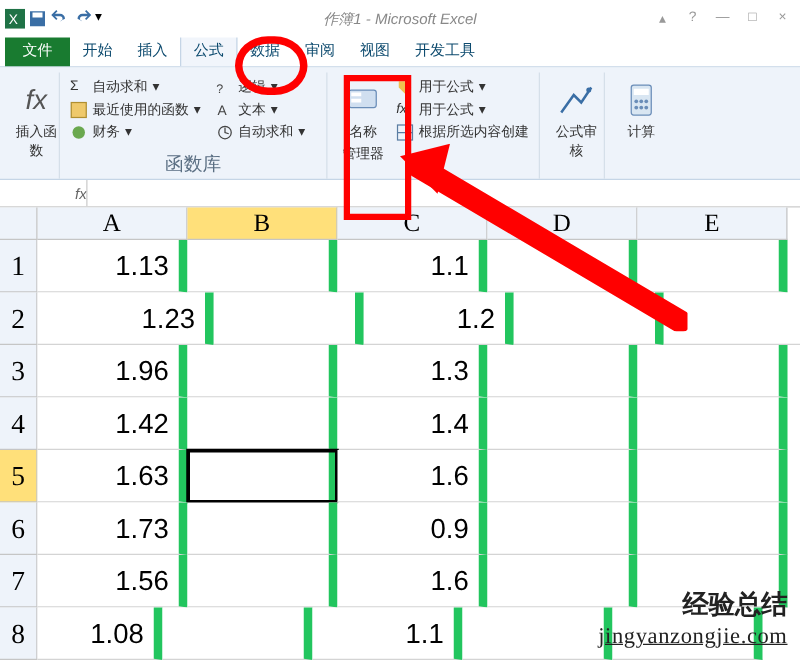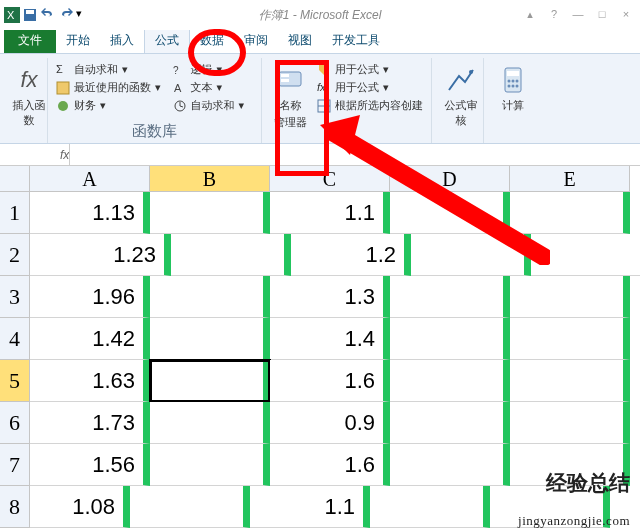--- a/index.html
+++ b/index.html
@@ -36,21 +36,21 @@
 .row { display: flex; height: 42px; }
 .rowhead { width: 30px; flex: none; background: #eef3fa; border-right: 1px solid #c5c5c5; border-bottom: 1px solid #c5c5c5; text-align: center; line-height: 42px; font-family: Tahoma; font-size: 22px; }
 .rowhead.sel { background: #ffe07a; }
 .cell { flex: none; height: 42px; border-right: 7px solid #22c55e; border-bottom: 1px solid #d4d4d4; font-family: Liberation Sans, sans-serif; font-size: 22px; padding: 0 8px; line-height: 42px; text-align: right; background: #fff; }
 .cell.active { outline: 3px solid #000; outline-offset: -2px; }
 .red-circle { position: absolute; border: 6px solid #ff0000; border-radius: 50% / 55%; pointer-events: none; }
 .red-box { position: absolute; border: 5px solid #ff0000; pointer-events: none; }
 .arrow { position: absolute; pointer-events: none; }
 .watermark { position: absolute; right: 10px; font-family: KaiTi, serif; color: #222; text-align: right; pointer-events: none; }
 .wm1 { bottom: 34px; font-size: 21px; font-weight: bold; }
-.wm2 { bottom: 2px; font-size: 13px; letter-spacing: 0.5px; }
+.wm2 { bottom: 12px; font-size: 18px; letter-spacing: 0.5px; text-decoration: underline; }
 svg { display: block; }
 </style>
 </head>
 <body>
 
 <div class="titlebar">
   <div class="qat">
     <span class="qat-icon">
       <svg viewBox="0 0 16 16">
           <rect width="16" height="16" fill="#1f7246"></rect>

